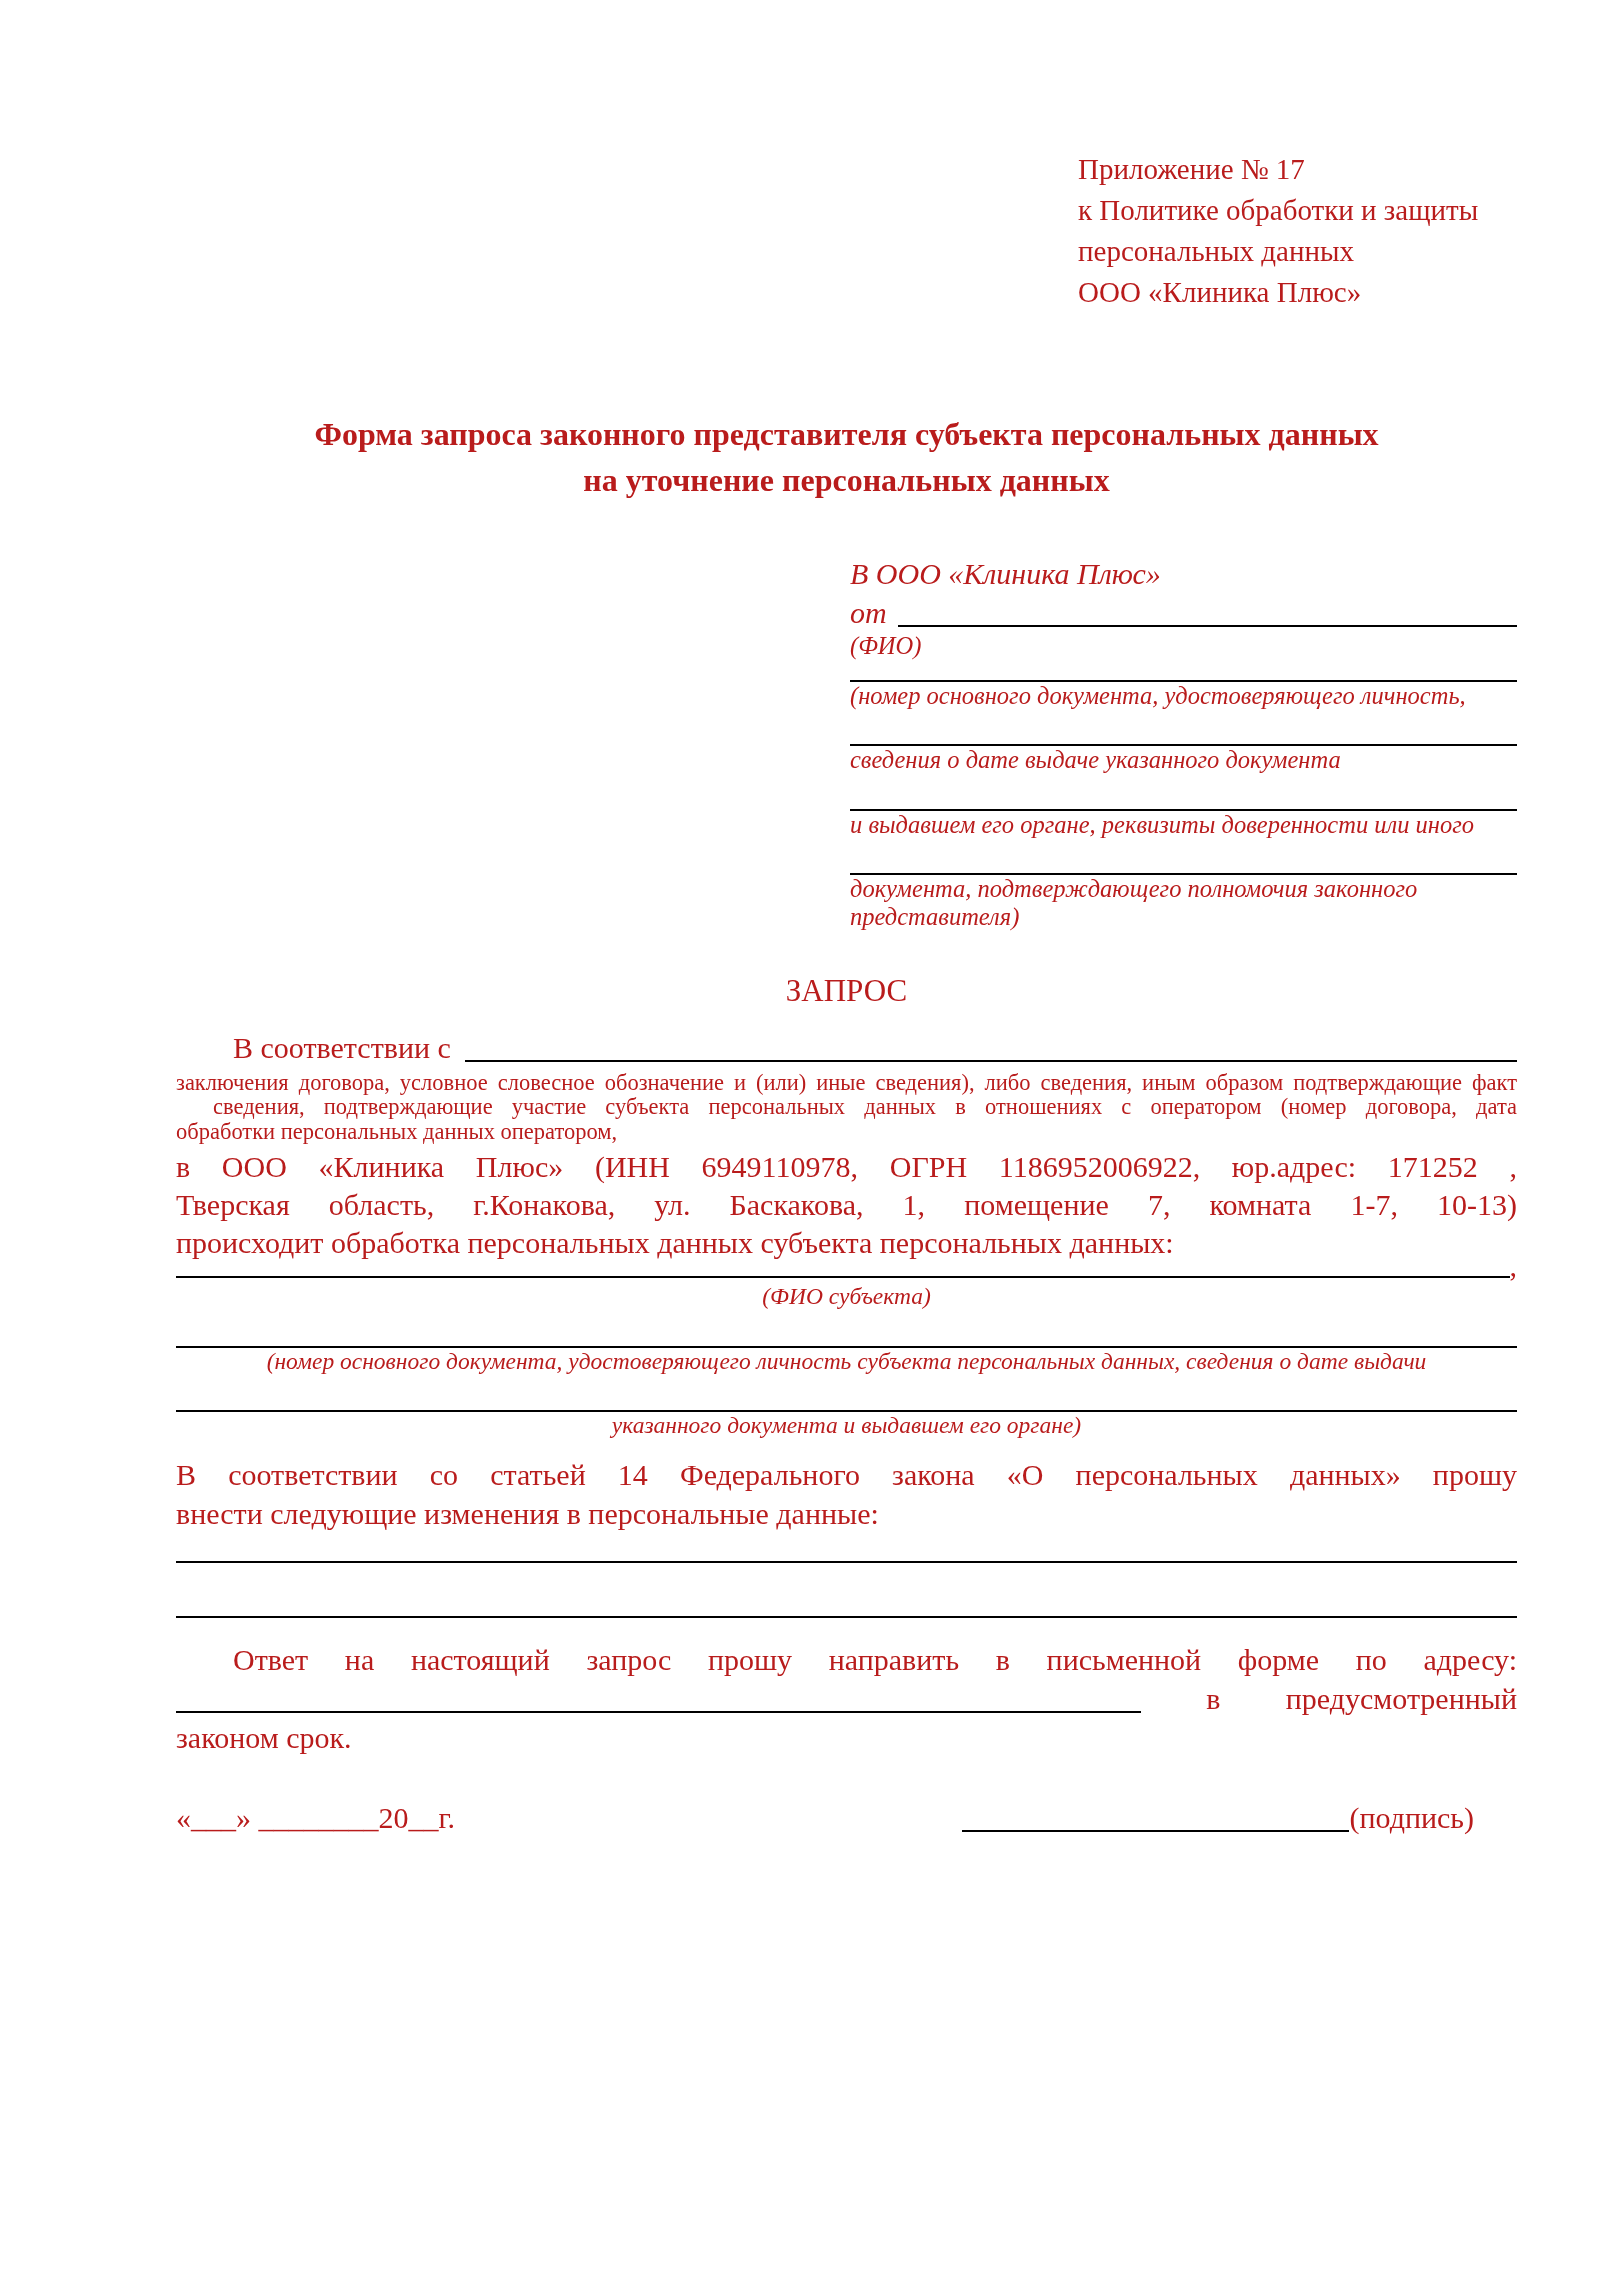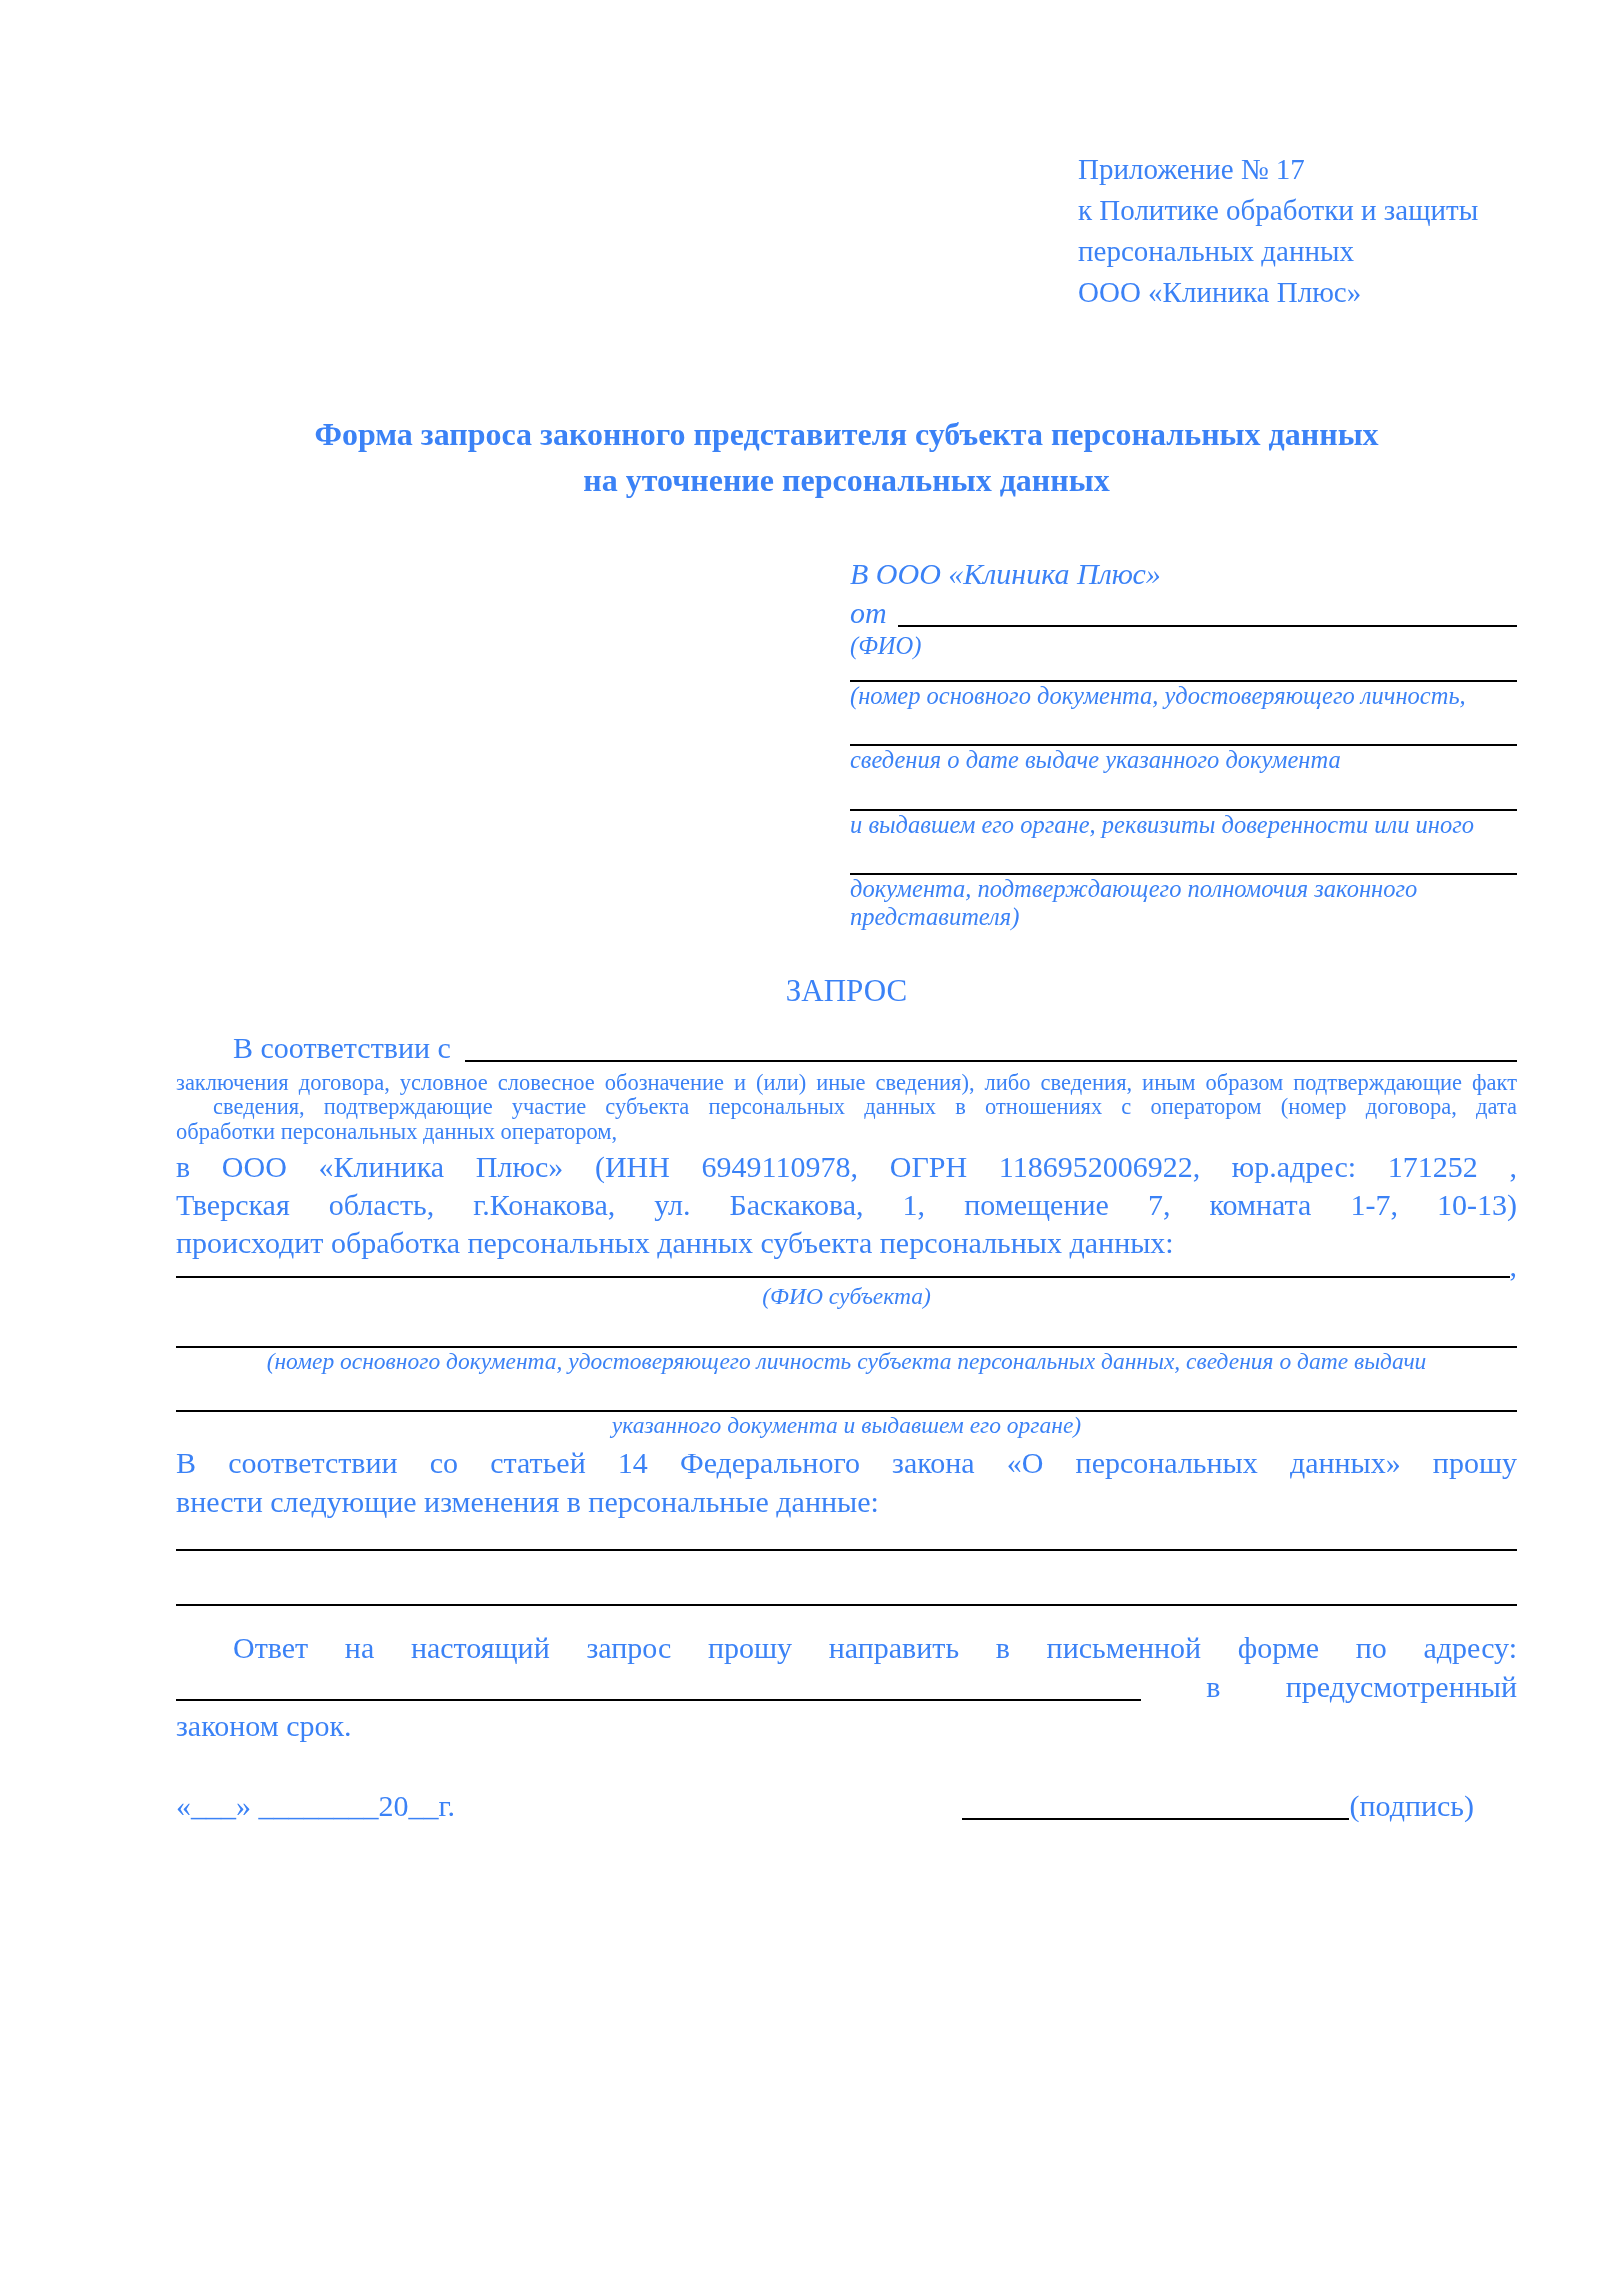--- a/index.html
+++ b/index.html
@@ -1,21 +1,21 @@
 <!DOCTYPE html>
 <html><head>
 <meta charset="utf-8">
 <style>
   html, body { margin: 0; padding: 0; background: #ffffff; }
   .page {
     position: relative;
     width: 1621px; height: 2293px;
     box-sizing: border-box;
     background: #ffffff;
-    color: #3b82f6;
+    color: #b91c1c;
     padding: 149px 104px 0 176px;
     font-family: "Liberation Serif", "DejaVu Serif", serif;
     font-size: 30px;
     line-height: 39px;
     overflow: hidden;
   }
   .header { margin-left: 902px; font-size: 29px; line-height: 41px; }
   .title { margin-top: 98px; text-align: center; font-weight: bold; font-size: 32px; line-height: 46px; }
 
   .addressee { margin-left: 674px; margin-top: 51px; font-style: italic; }
@@ -34,21 +34,21 @@
 
   .tiny { font-size: 22.5px; line-height: 24.5px; margin-top: 3.9px; }
   .tiny .ind { text-indent: 37px; }
   .just { text-align: justify; text-align-last: justify; }
 
   .body-par { margin-top: 3.9px; line-height: 38px; }
   .comma-row { display: flex; align-items: flex-end; height: 20.6px; line-height: 35px; }
   .cap23 { font-size: 23.5px; line-height: 26.5px; text-align: center; font-style: italic; }
   .bl38 { height: 37px; }
   .bl36 { height: 35px; }
-  .law { margin-top: 5px; line-height: 39px; }
+  .law { margin-top: 17px; line-height: 39px; }
   .bla { height: 28px; }
   .blb { height: 53px; }
 
   .reply { margin-top: 22px; line-height: 39px; }
   .indent { text-indent: 57px; }
   .reply-row { display: flex; align-items: flex-end; justify-content: space-between; height: 39px; }
   .addr-fill { width: 965px; border-bottom: 2.9px solid #000; margin-bottom: 4.9px; }
 
   .footer-row { display: flex; align-items: flex-end; margin-top: 41px; padding-right: 43px; }
   .footer-row .spacer { flex: 1; }

